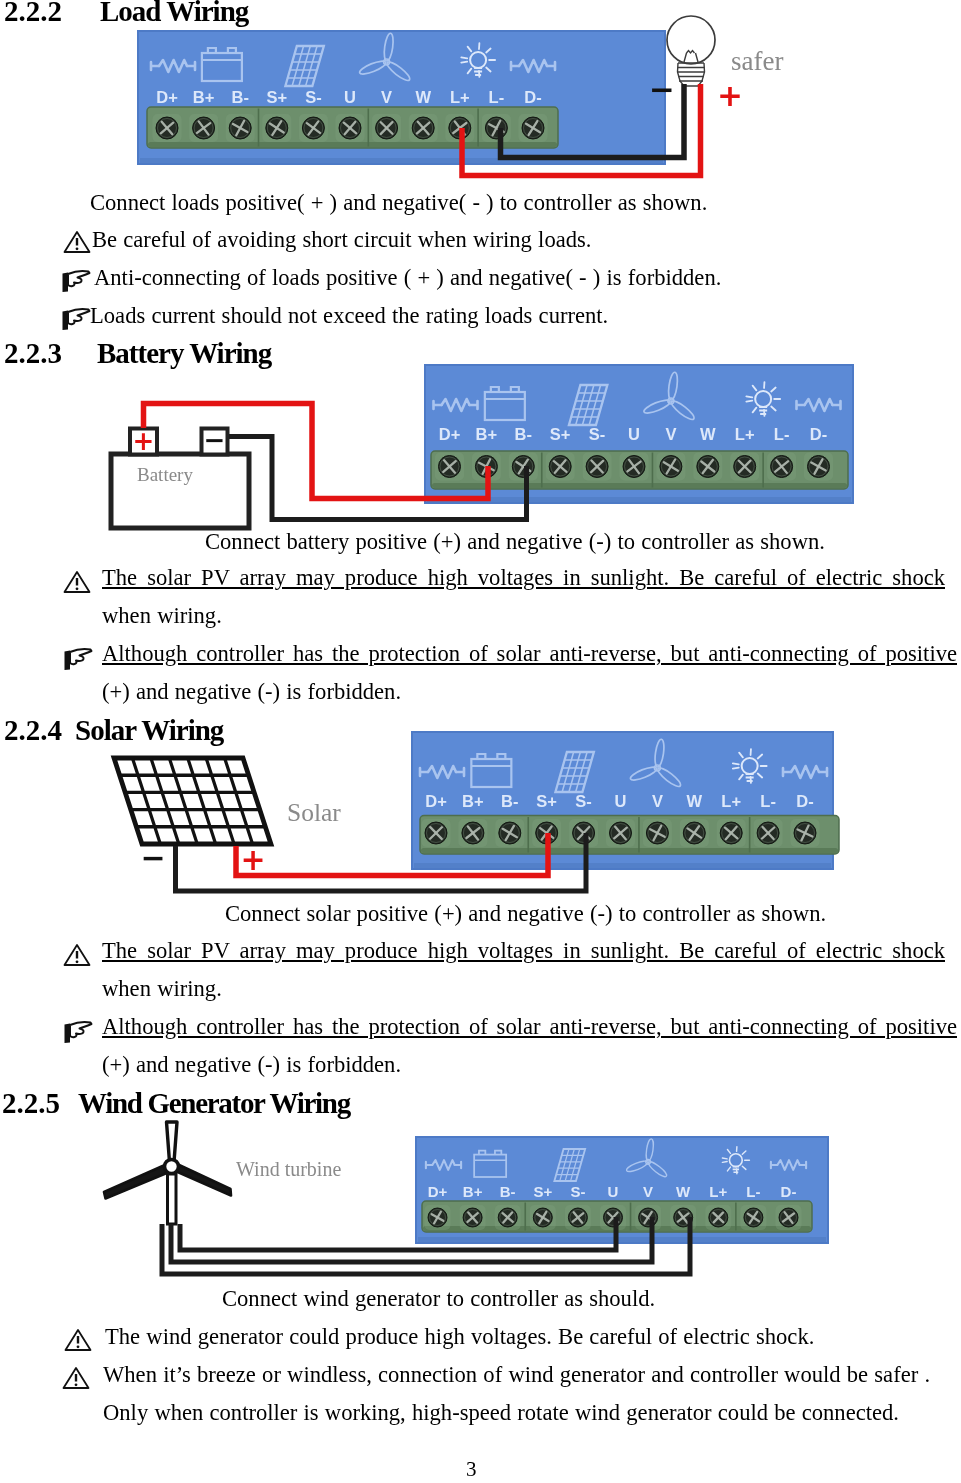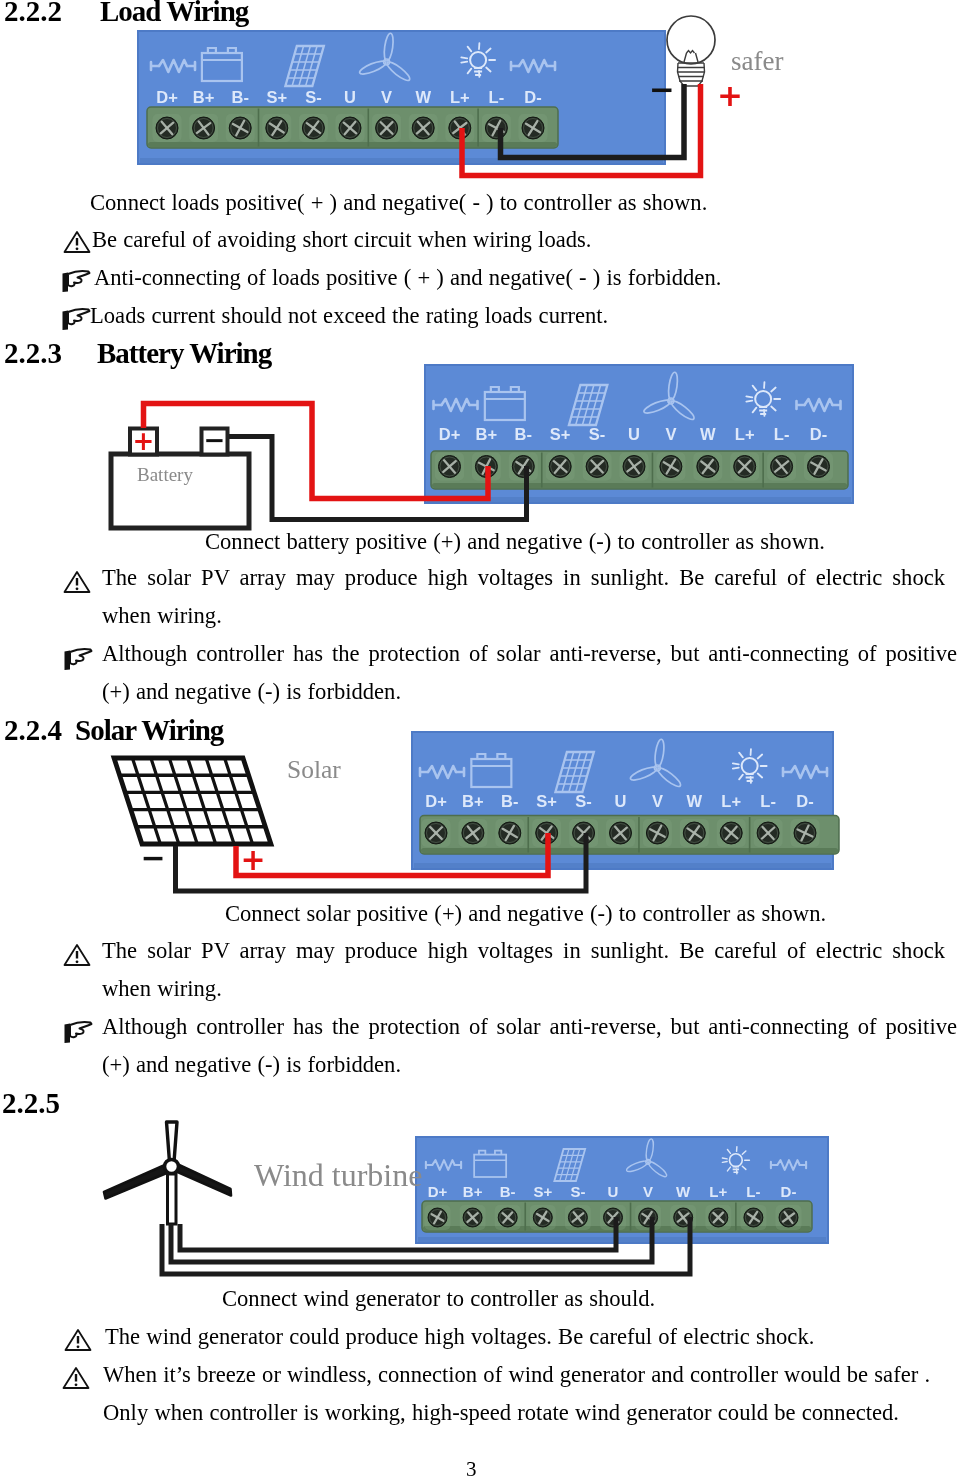--- a/index.html
+++ b/index.html
@@ -2,21 +2,21 @@
 <html><head>
 <meta charset="utf-8">
 <style>
   html,body{margin:0;padding:0;background:#ffffff;}
   .page{position:relative;width:961px;height:1483px;background:#ffffff;
         font-family:"Liberation Serif",serif;color:#000;overflow:hidden;}
   #diagram{position:absolute;left:0;top:0;}
   .heading-num{position:absolute;font-weight:bold;font-size:29px;white-space:nowrap;line-height:1;}
   .heading-title{position:absolute;font-weight:bold;font-size:29px;white-space:nowrap;line-height:1;letter-spacing:-1px;}
   .body-line{position:absolute;font-size:22.6px;white-space:nowrap;line-height:1.15;word-spacing:0.55px;}
-  .just{white-space:normal;text-align:justify;text-align-last:justify;word-spacing:1px;}
+  .just{white-space:normal;text-align:justify;text-align-last:justify;word-spacing:1px;text-decoration:underline;}
   .grey-label{position:absolute;color:#8a8a8a;font-size:27px;white-space:nowrap;line-height:1;}
   .nicon{position:absolute;}
   .page-num{position:absolute;font-size:21px;}
 </style>
 </head>
 <body>
 
 <div class="page">
 
   <svg id="diagram" width="961" height="1483" viewBox="0 0 961 1483">
@@ -612,39 +612,40 @@
 
   <svg class="nicon" style="left:63px;top:646px" width="30" height="25" viewBox="0 0 30 25">
       <use href="#sym-hand"></use>
     </svg>
   <div class="body-line just" style="left:102px;top:641px;width:855px">Although controller has the protection of solar anti-reverse, but anti-connecting of positive</div>
   <div class="body-line" style="left:102px;top:679px">(+) and negative (-) is forbidden.</div>
 
   <div class="heading-num" style="left:4px;top:716px">2.2.4</div>
   <div class="heading-title" style="left:75px;top:716px">Solar Wiring</div>
 
-  <div class="grey-label" style="left:287px;top:757px;font-size:25.5px">Solar</div>
+  <div class="grey-label" style="left:287px;top:800px;font-size:25.5px">Solar</div>
 
   <div class="body-line" style="left:225px;top:901px">Connect solar positive (+) and negative (-) to controller as shown.</div>
 
   <svg class="nicon" style="left:63px;top:943px" width="28" height="24" viewBox="0 0 28 24">
       <use href="#sym-warning"></use>
     </svg>
   <div class="body-line just" style="left:102px;top:938px;width:843px">The solar PV array may produce high voltages in sunlight. Be careful of electric shock</div>
   <div class="body-line" style="left:102px;top:976px">when wiring.</div>
 
   <svg class="nicon" style="left:63px;top:1019px" width="30" height="25" viewBox="0 0 30 25">
       <use href="#sym-hand"></use>
     </svg>
   <div class="body-line just" style="left:102px;top:1014px;width:855px">Although controller has the protection of solar anti-reverse, but anti-connecting of positive</div>
   <div class="body-line" style="left:102px;top:1052px">(+) and negative (-) is forbidden.</div>
 
   <div class="heading-num" style="left:2px;top:1089px">2.2.5</div>
-
-  <div class="grey-label" style="left:254px;top:1159px;font-size:32px">Wind turbine</div>
+  <div class="heading-title" style="left:78px;top:1089px;letter-spacing:-1.3px">Wind Generator Wiring</div>
+
+  <div class="grey-label" style="left:236px;top:1159px;font-size:20px">Wind turbine</div>
 
   <div class="body-line" style="left:222px;top:1286px">Connect wind generator to controller as should.</div>
 
   <svg class="nicon" style="left:64px;top:1328px" width="28" height="24" viewBox="0 0 28 24">
       <use href="#sym-warning"></use>
     </svg>
   <div class="body-line" style="left:105px;top:1324px">The wind generator could produce high voltages. Be careful of electric shock.</div>
 
   <svg class="nicon" style="left:62px;top:1366px" width="28" height="24" viewBox="0 0 28 24">
       <use href="#sym-warning"></use>

